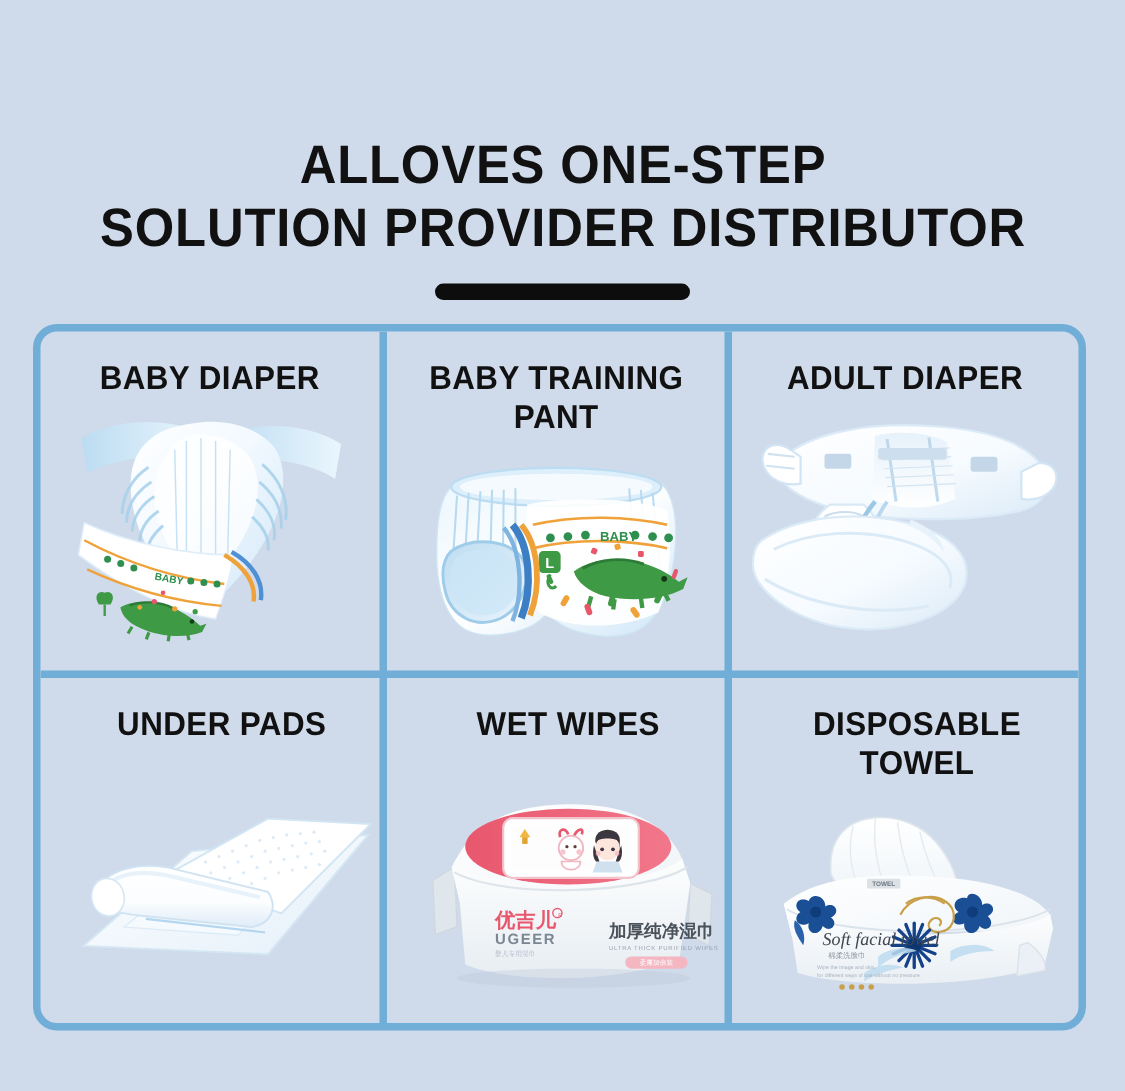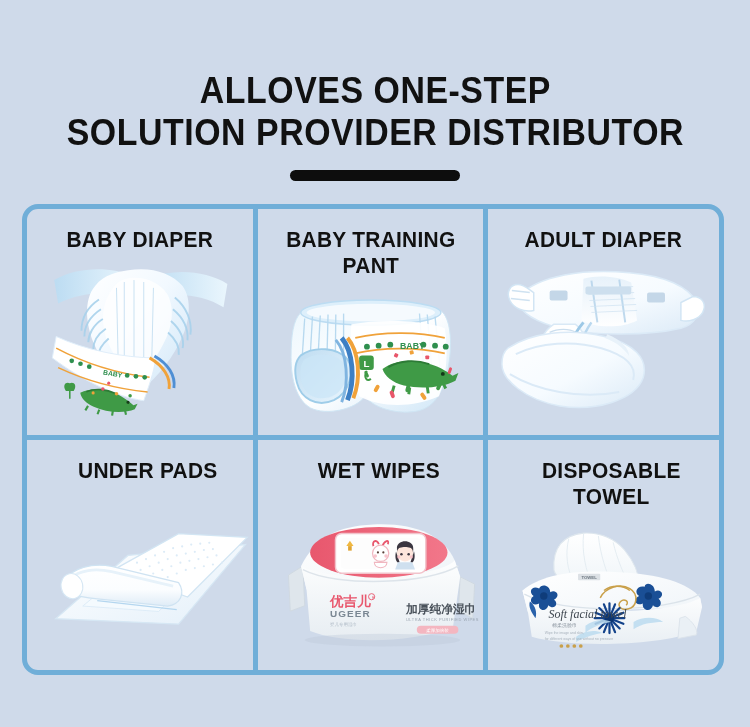--- a/index.html
+++ b/index.html
@@ -6,42 +6,42 @@
   body{
     width:750px;height:727px;
     background:#cfdaea;
     font-family:"Liberation Sans", sans-serif;
     overflow:hidden;
     position:relative;
   }
   
   .header{
     position:absolute;left:0;top:0;width:750px;height:200px;
-    display:flex;flex-direction:column;align-items:center;justify-content:center;
+    display:flex;flex-direction:column;align-items:center;justify-content:flex-end;
   }
   .title{
     margin-top:50px;
     text-align:center;
     color:#111111;
     font-weight:700;
     font-size:36px;
     line-height:42px;
     letter-spacing:.6px;
     transform:scaleX(.94);
     font-family:"Liberation Sans", sans-serif;
   }
   .title .l2{display:block;}
   .rule{
     margin-top:16px;
     width:170px;height:11px;border-radius:6px;background:#0d0d0d;
   }
   
   .grid{
     position:absolute;
-    left:22px;top:204px;
+    left:22px;top:216px;
     width:702px;height:471px;
     box-sizing:border-box;
     border:5px solid #70aed8;
     border-radius:16px;
     display:grid;
     grid-template-columns:1fr 1fr 1fr;
     grid-template-rows:1fr 1fr;
     background:#cfdaea;
     overflow:hidden;
   }

